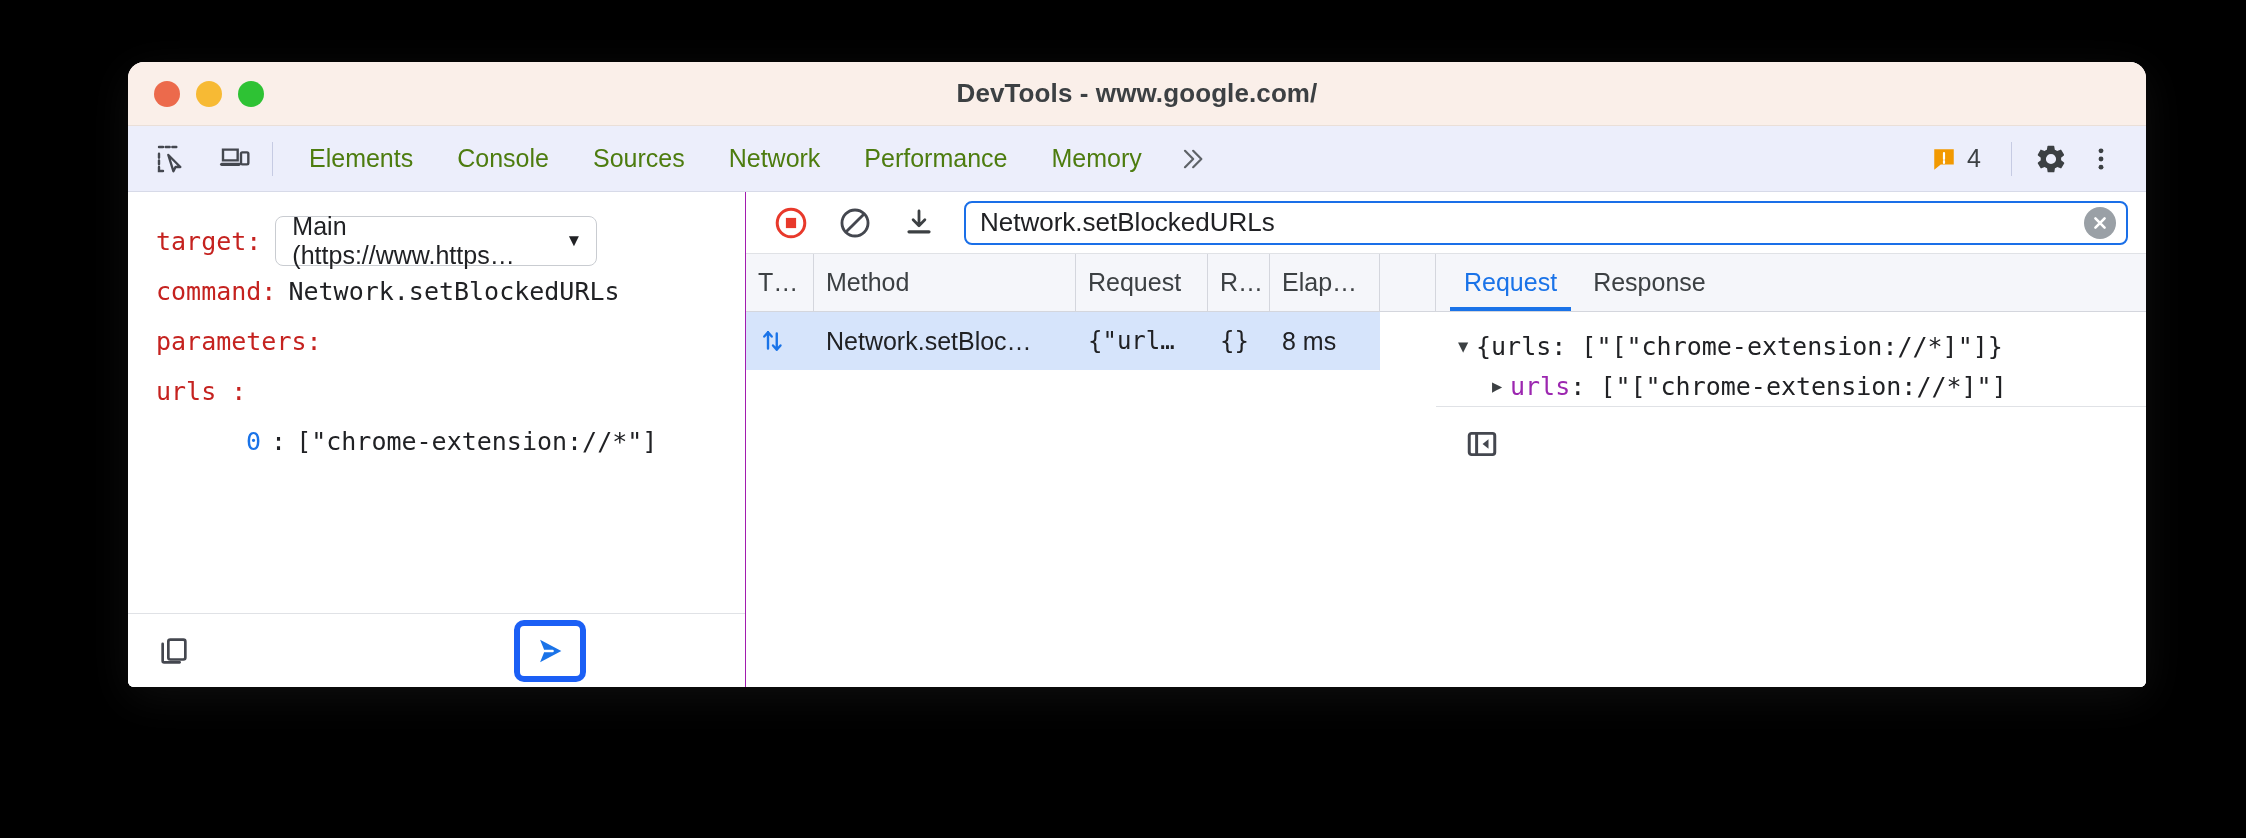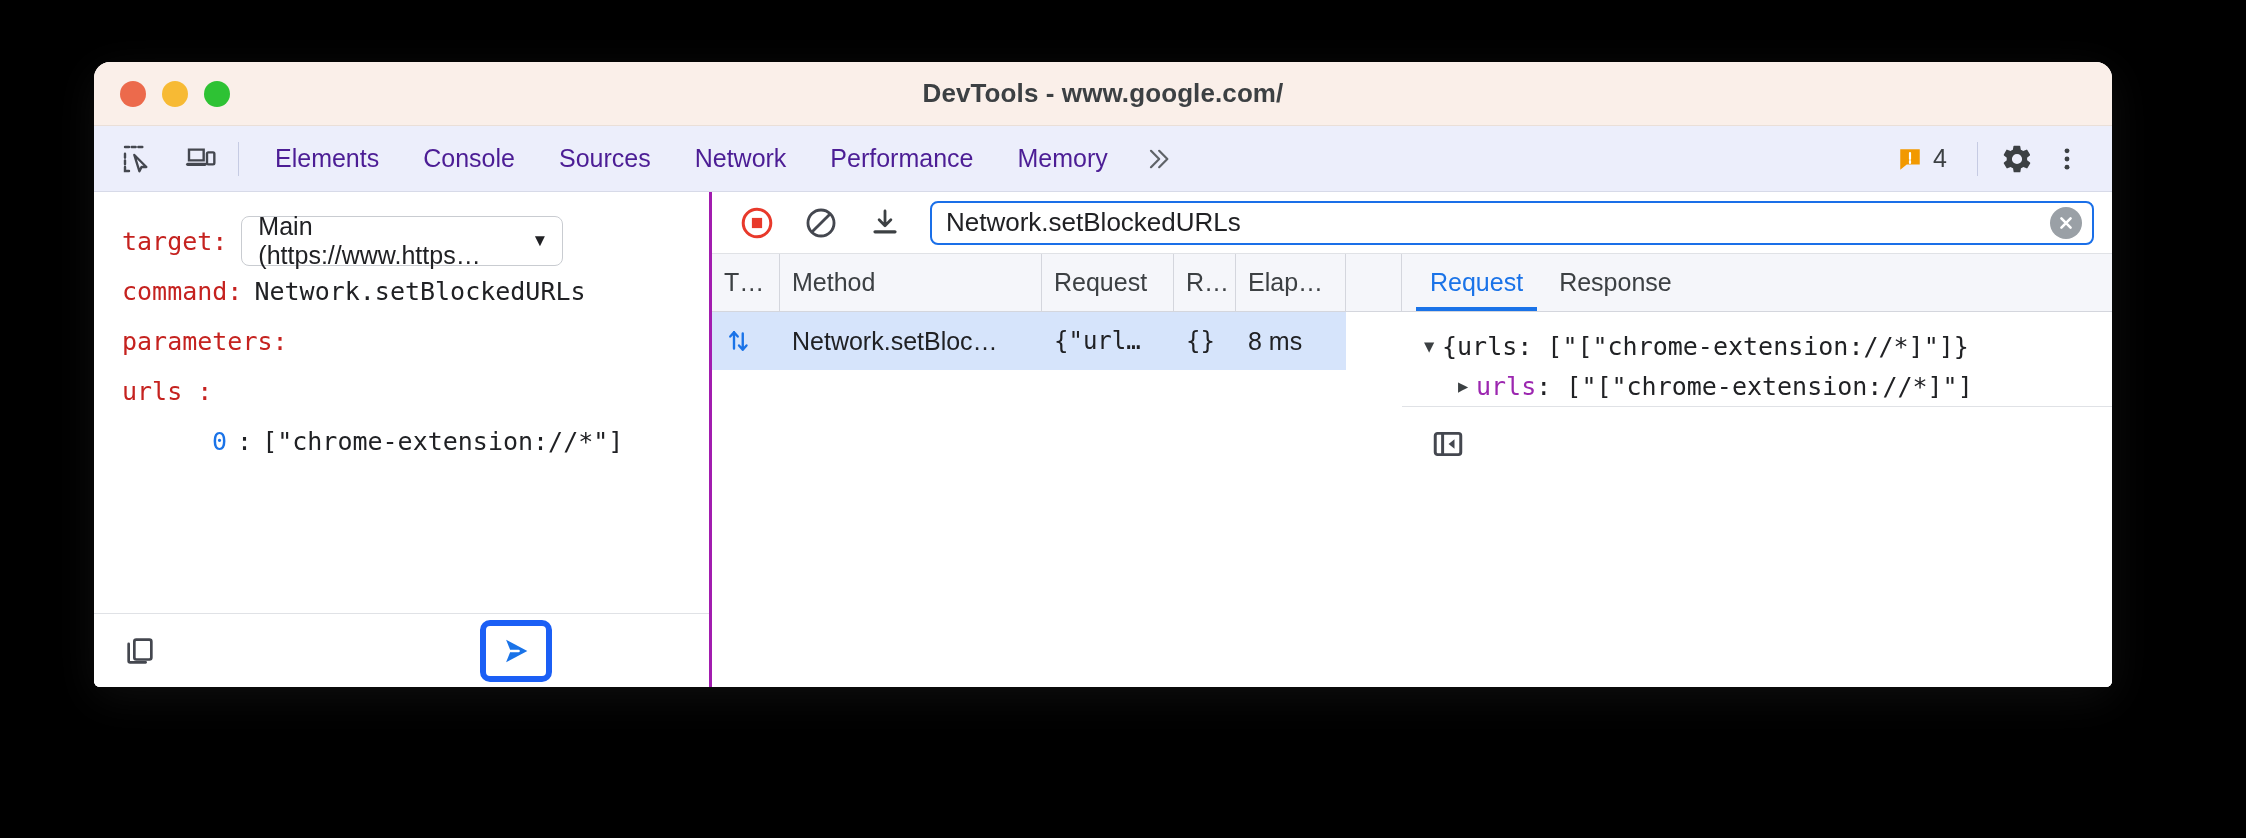--- a/index.html
+++ b/index.html
@@ -8,21 +8,21 @@
     background: #000000;
     font-family: "Liberation Sans", sans-serif;
     overflow: hidden;
   }
 
   #root { position: relative; width: 2246px; height: 838px; background: #000; }
 
   
   .window {
     position: absolute;
-    left: 94px; top: 62px;
+    left: 128px; top: 62px;
     width: 2018px; height: 625px;
     background: #ffffff;
     border-radius: 16px 16px 6px 6px;
     overflow: hidden;
     box-shadow: 0 10px 44px rgba(255,255,255,0.06);
   }
 
   .titlebar {
     height: 64px;
     background: #faefe9;
@@ -54,21 +54,21 @@
     width: 46px; height: 46px;
     display: flex; align-items: center; justify-content: center;
     cursor: pointer;
   }
   .tb-sep { width: 1px; height: 34px; background: #c6cbe3; align-self: center; margin: 0 14px; }
 
   .tabs { display: flex; align-items: stretch; }
   .tab {
     display: flex; align-items: center;
     padding: 0 22px;
-    font-size: 25px; color: #4c1d95;
+    font-size: 25px; color: #4d7c0f;
     cursor: pointer; position: relative;
     white-space: nowrap;
   }
   .tab.active { color: #1a73e8; }
   .tab.active::after {
     content: ""; position: absolute; left: 8px; right: 8px; bottom: 0;
     height: 4px; background: #1a73e8;
   }
   .tab-close {
     margin-left: 16px; width: 26px; height: 26px;
@@ -92,21 +92,21 @@
   .body {
     display: flex;
     height: calc(625px - 64px - 66px);
     background: #fff;
   }
 
   
   .left-pane {
     width: 618px;
     display: flex; flex-direction: column;
-    border-right: 3px solid #a21caf;
+    border-right: 1px solid #a21caf;
     background: #fff;
   }
   .editor {
     flex: 1; padding: 24px 0 0 0; overflow: hidden;
   }
   .row {
     display: flex; align-items: center;
     height: 50px; padding-left: 28px;
     font-family: "DejaVu Sans Mono", monospace;
     font-size: 25px;

